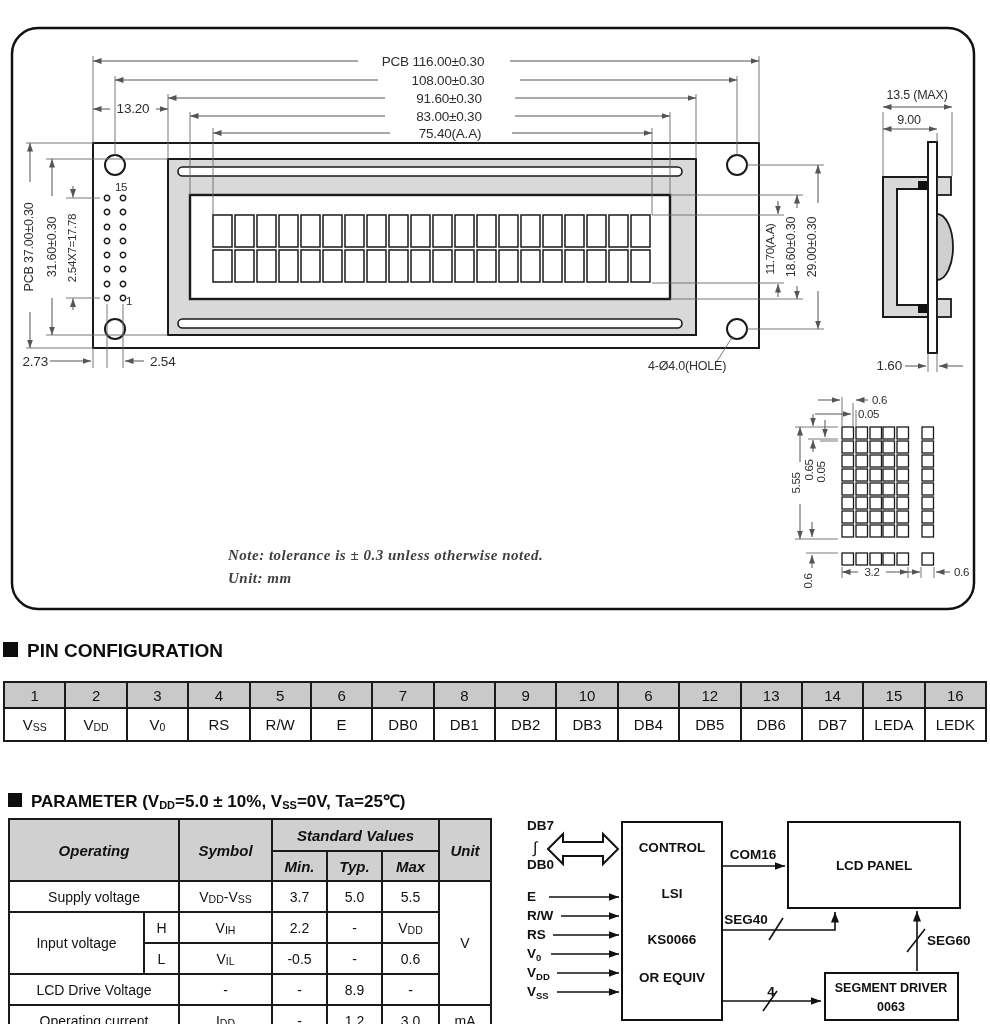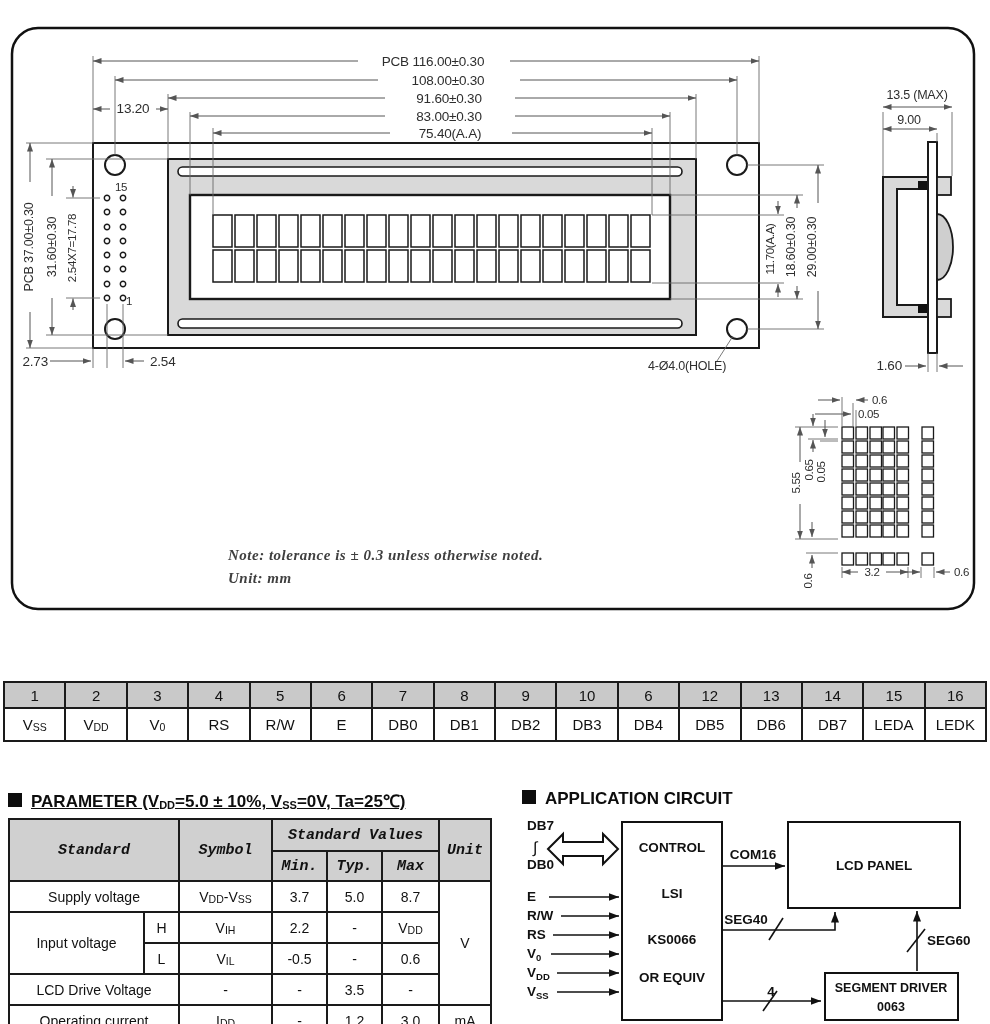--- a/index.html
+++ b/index.html
@@ -18,21 +18,21 @@
   .sec-title.small{font-size:17px;}
   .bullet{display:inline-block;width:15px;height:15px;background:#0d0d0d;margin-right:9px;}
   .tsub{font-size:11px;font-weight:bold;vertical-align:-2px;}
   table{border-collapse:collapse;table-layout:fixed;}
   .pin-table{position:absolute;left:3px;top:681px;width:984px;text-align:center;}
   .pin-table td{border:2px solid #1a1a1a;font-size:15px;color:#111;overflow:hidden;}
   .pin-num-row td{background:#c9c9c9;height:22px;}
   .pin-name-row td{background:#ffffff;height:29px;}
   .sub{font-size:10.5px;vertical-align:-1px;}
   .param-table{position:absolute;left:8px;top:818px;width:482px;text-align:center;}
-  .param-table th{background:#d0d0d0;font-family:Liberation Mono, monospace;font-style:italic;
+  .param-table th{background:#d0d0d0;font-family:Liberation Sans, sans-serif;font-style:italic;
                   font-weight:bold;font-size:15px;color:#111;border:2px solid #1a1a1a;}
   .param-table tr.h1 th{height:28px;}
   .param-table tr.h2 th{height:26px;margin-left:16px;}
   .param-table td{border:2px solid #1a1a1a;font-size:14px;color:#111;height:27px;background:#fff;}
   .circuit-svg{left:505px;top:812px;}
 </style>
 </head>
 <body>
 
 <div class="page">
@@ -309,20 +309,23 @@
       <text class="dtxxs" x="825" y="472" text-anchor="middle" transform="rotate(-90 825 472)">0.05</text>
       <text class="dtxxs" x="812" y="581" text-anchor="middle" transform="rotate(-90 812 581)">0.6</text>
       <text class="dtxxs" x="872" y="576" text-anchor="middle">3.2</text>
       <text class="dtxxs" x="954" y="576">0.6</text>
     </g>
 
     <text class="note-tx" x="228" y="560">Note: tolerance is ± 0.3 unless otherwise noted.</text>
     <text class="note-tx" x="228" y="583">Unit: mm</text>
   </svg>
 
+  <div class="sec-title" style="left:3px;top:640px;">
+    <span class="bullet"></span><span>PIN CONFIGURATION</span>
+  </div>
 
   <table class="pin-table">
     <tbody>
         <tr class="pin-num-row">
       <td>1</td>
       <td>2</td>
       <td>3</td>
       <td>4</td>
       <td>5</td>
       <td>6</td>
@@ -351,52 +354,52 @@
       <td><span>DB4</span><span class="sub"></span></td>
       <td><span>DB5</span><span class="sub"></span></td>
       <td><span>DB6</span><span class="sub"></span></td>
       <td><span>DB7</span><span class="sub"></span></td>
       <td><span>LEDA</span><span class="sub"></span></td>
       <td><span>LEDK</span><span class="sub"></span></td>
     </tr>
   </tbody>
     </table>
 
-  <div class="sec-title small" style="left:8px;top:789px;text-decoration:underline;">
+  <div class="sec-title small" style="left:8px;top:789px;">
     <span class="bullet" style="width:14px;height:14px;"></span><span>PARAMETER (V</span><span class="tsub">DD</span><span>=5.0 ± 10%, V</span><span class="tsub">SS</span><span>=0V, Ta=25℃)</span>
   </div>
 
   <table class="param-table">
     <colgroup>
         <col style="width:135px">
         <col style="width:35px">
         <col style="width:93px">
         <col style="width:55px">
         <col style="width:55px">
         <col style="width:57px">
         <col style="width:52px">
       </colgroup>
     <tbody>
         <tr class="h1">
-      <th colspan="2" rowspan="2">Standard</th>
+      <th colspan="2" rowspan="2">Operating</th>
       <th rowspan="2">Symbol</th>
       <th colspan="3">Standard Values</th>
       <th rowspan="2">Unit</th>
     </tr>
     <tr class="h2">
       <th>Min.</th>
       <th>Typ.</th>
       <th>Max</th>
     </tr>
     <tr>
       <td colspan="2">Supply voltage</td>
       <td><span>V</span><span class="sub">DD</span><span>-V</span><span class="sub">SS</span></td>
       <td>3.7</td>
       <td>5.0</td>
-      <td>8.7</td>
+      <td>5.5</td>
       <td rowspan="4">V</td>
     </tr>
     <tr>
       <td rowspan="2">Input voltage</td>
       <td>H</td>
       <td><span>V</span><span class="sub">IH</span></td>
       <td>2.2</td>
       <td>-</td>
       <td><span>V</span><span class="sub">DD</span></td>
     </tr>
@@ -404,37 +407,34 @@
       <td>L</td>
       <td><span>V</span><span class="sub">IL</span></td>
       <td>-0.5</td>
       <td>-</td>
       <td>0.6</td>
     </tr>
     <tr>
       <td colspan="2">LCD Drive Voltage</td>
       <td>-</td>
       <td>-</td>
-      <td>3.5</td>
+      <td>8.9</td>
       <td>-</td>
     </tr>
     <tr>
       <td colspan="2">Operating current</td>
       <td><span>I</span><span class="sub">DD</span></td>
       <td>-</td>
       <td>1.2</td>
       <td>3.0</td>
       <td>mA</td>
     </tr>
   </tbody>
     </table>
 
-  <div class="sec-title small" style="left:522px;top:789px;">
-    <span class="bullet" style="width:14px;height:14px;"></span><span>APPLICATION CIRCUIT</span>
-  </div>
 
   <svg class="circuit-svg" width="480" height="212" viewBox="0 0 480 212">
     <defs>
       <marker id="ca" orient="auto" markerUnits="userSpaceOnUse" markerWidth="11" markerHeight="8" refX="10.5" refY="4">
         <path d="M0,0L10.5,4L0,8Z" fill="#111"></path>
       </marker>
     </defs>
 
     <rect x="117" y="10" width="100" height="198" fill="#fff" stroke="#111" stroke-width="2"></rect>
     <rect x="283" y="10" width="172" height="86" fill="#fff" stroke="#111" stroke-width="2"></rect>

